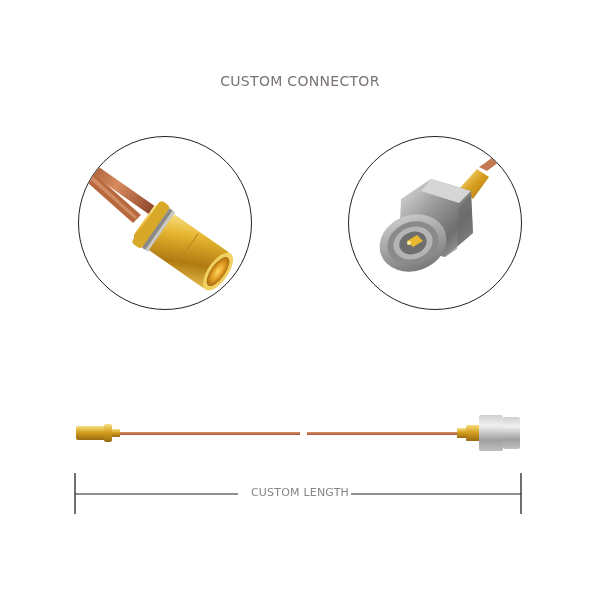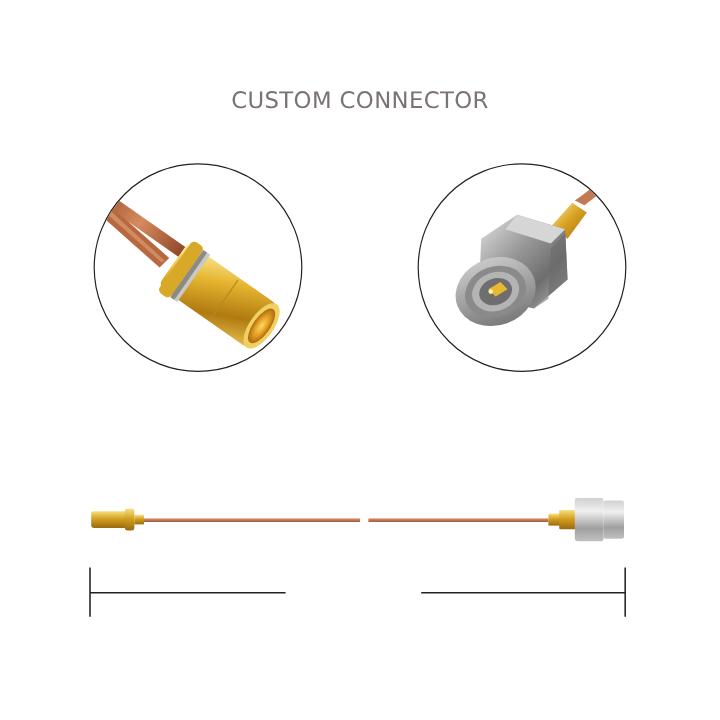--- a/index.html
+++ b/index.html
@@ -2,21 +2,21 @@
 <html><head>
   <meta charset="utf-8">
   <style>
     html, body { margin: 0; padding: 0; }
     body {
       width: 600px; height: 600px; background: #ffffff; position: relative; overflow: hidden;
       font-family: "Liberation Sans", sans-serif;
     }
     .title {
       position: absolute; left: 0; top: 73px; width: 600px; text-align: center;
-      font-size: 19px; letter-spacing: 0.3px; color: #7a7275;
+      font-size: 14px; letter-spacing: 0.3px; color: #7a7275;
       font-family: "DejaVu Sans", sans-serif; font-weight: normal;
     }
     .circle {
       position: absolute; width: 172px; height: 172px; border: 1.3px solid #222;
       border-radius: 50%; overflow: hidden; background: #fff;
     }
     .circle svg { position: absolute; left: 0; top: 0; }
     .assembly { position: absolute; left: 0; top: 405px; width: 600px; height: 60px; }
     .dim { position: absolute; left: 0; top: 470px; width: 600px; height: 50px; }
     .dim-label {
@@ -146,13 +146,14 @@
   </svg>
 </div>
 
 <div class="dim">
   <svg width="600" height="50" viewBox="0 0 600 50" style="position:absolute;left:0;top:0;">
     <line x1="75" y1="3" x2="75" y2="44" stroke="#222" stroke-width="1.3"></line>
     <line x1="521" y1="3" x2="521" y2="44" stroke="#222" stroke-width="1.3"></line>
     <line x1="75" y1="24" x2="238" y2="24" stroke="#222" stroke-width="1.2"></line>
     <line x1="351" y1="24" x2="521" y2="24" stroke="#222" stroke-width="1.2"></line>
   </svg>
+  <div class="dim-label">CUSTOM LENGTH</div>
 </div>
 
 </body></html>

